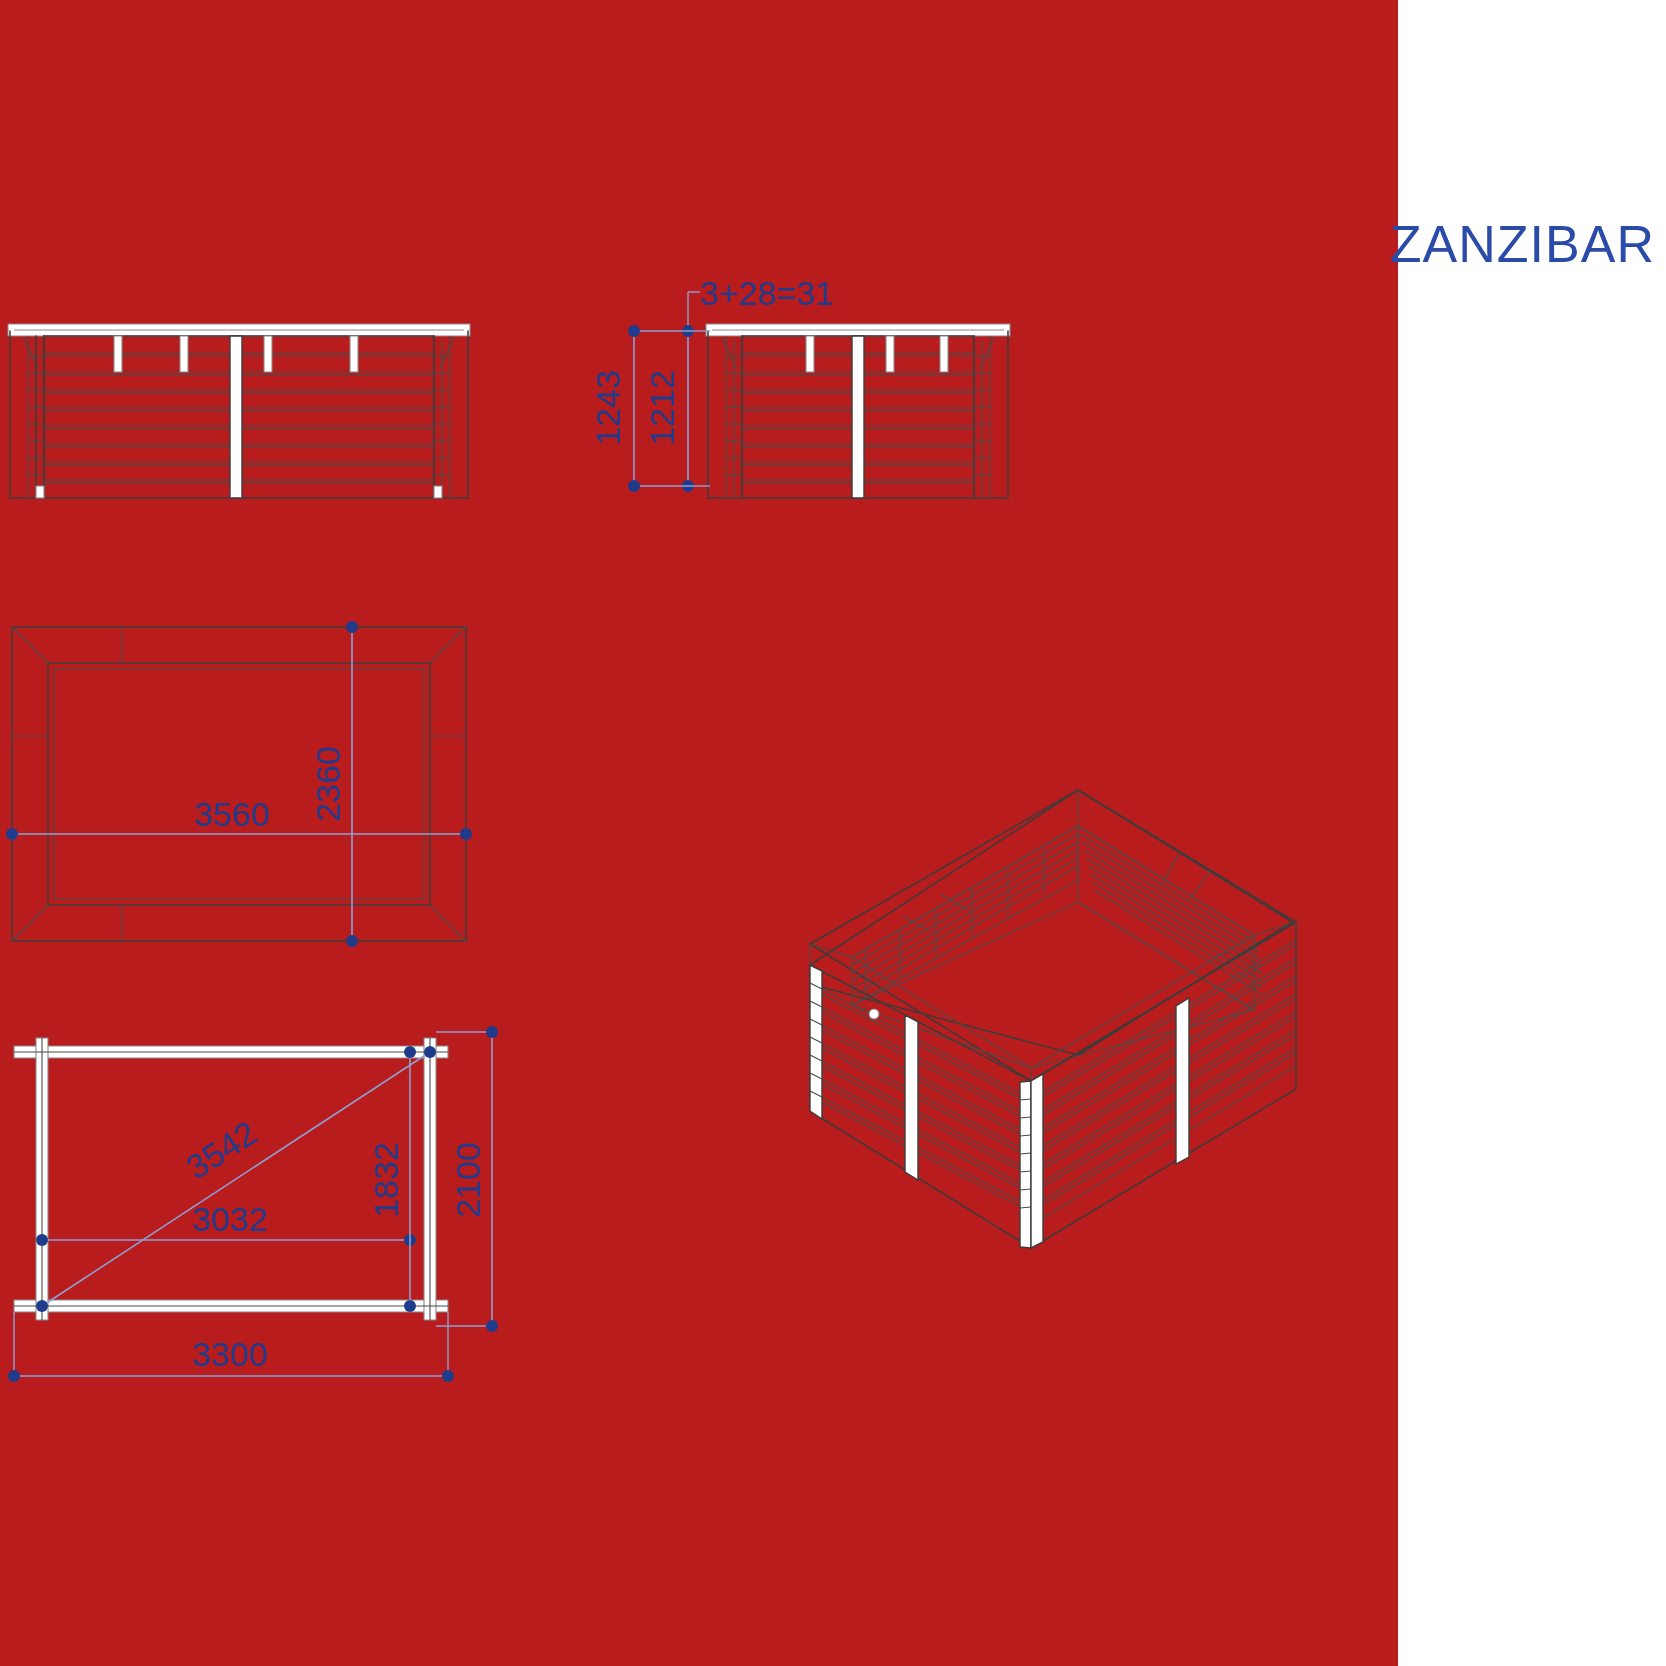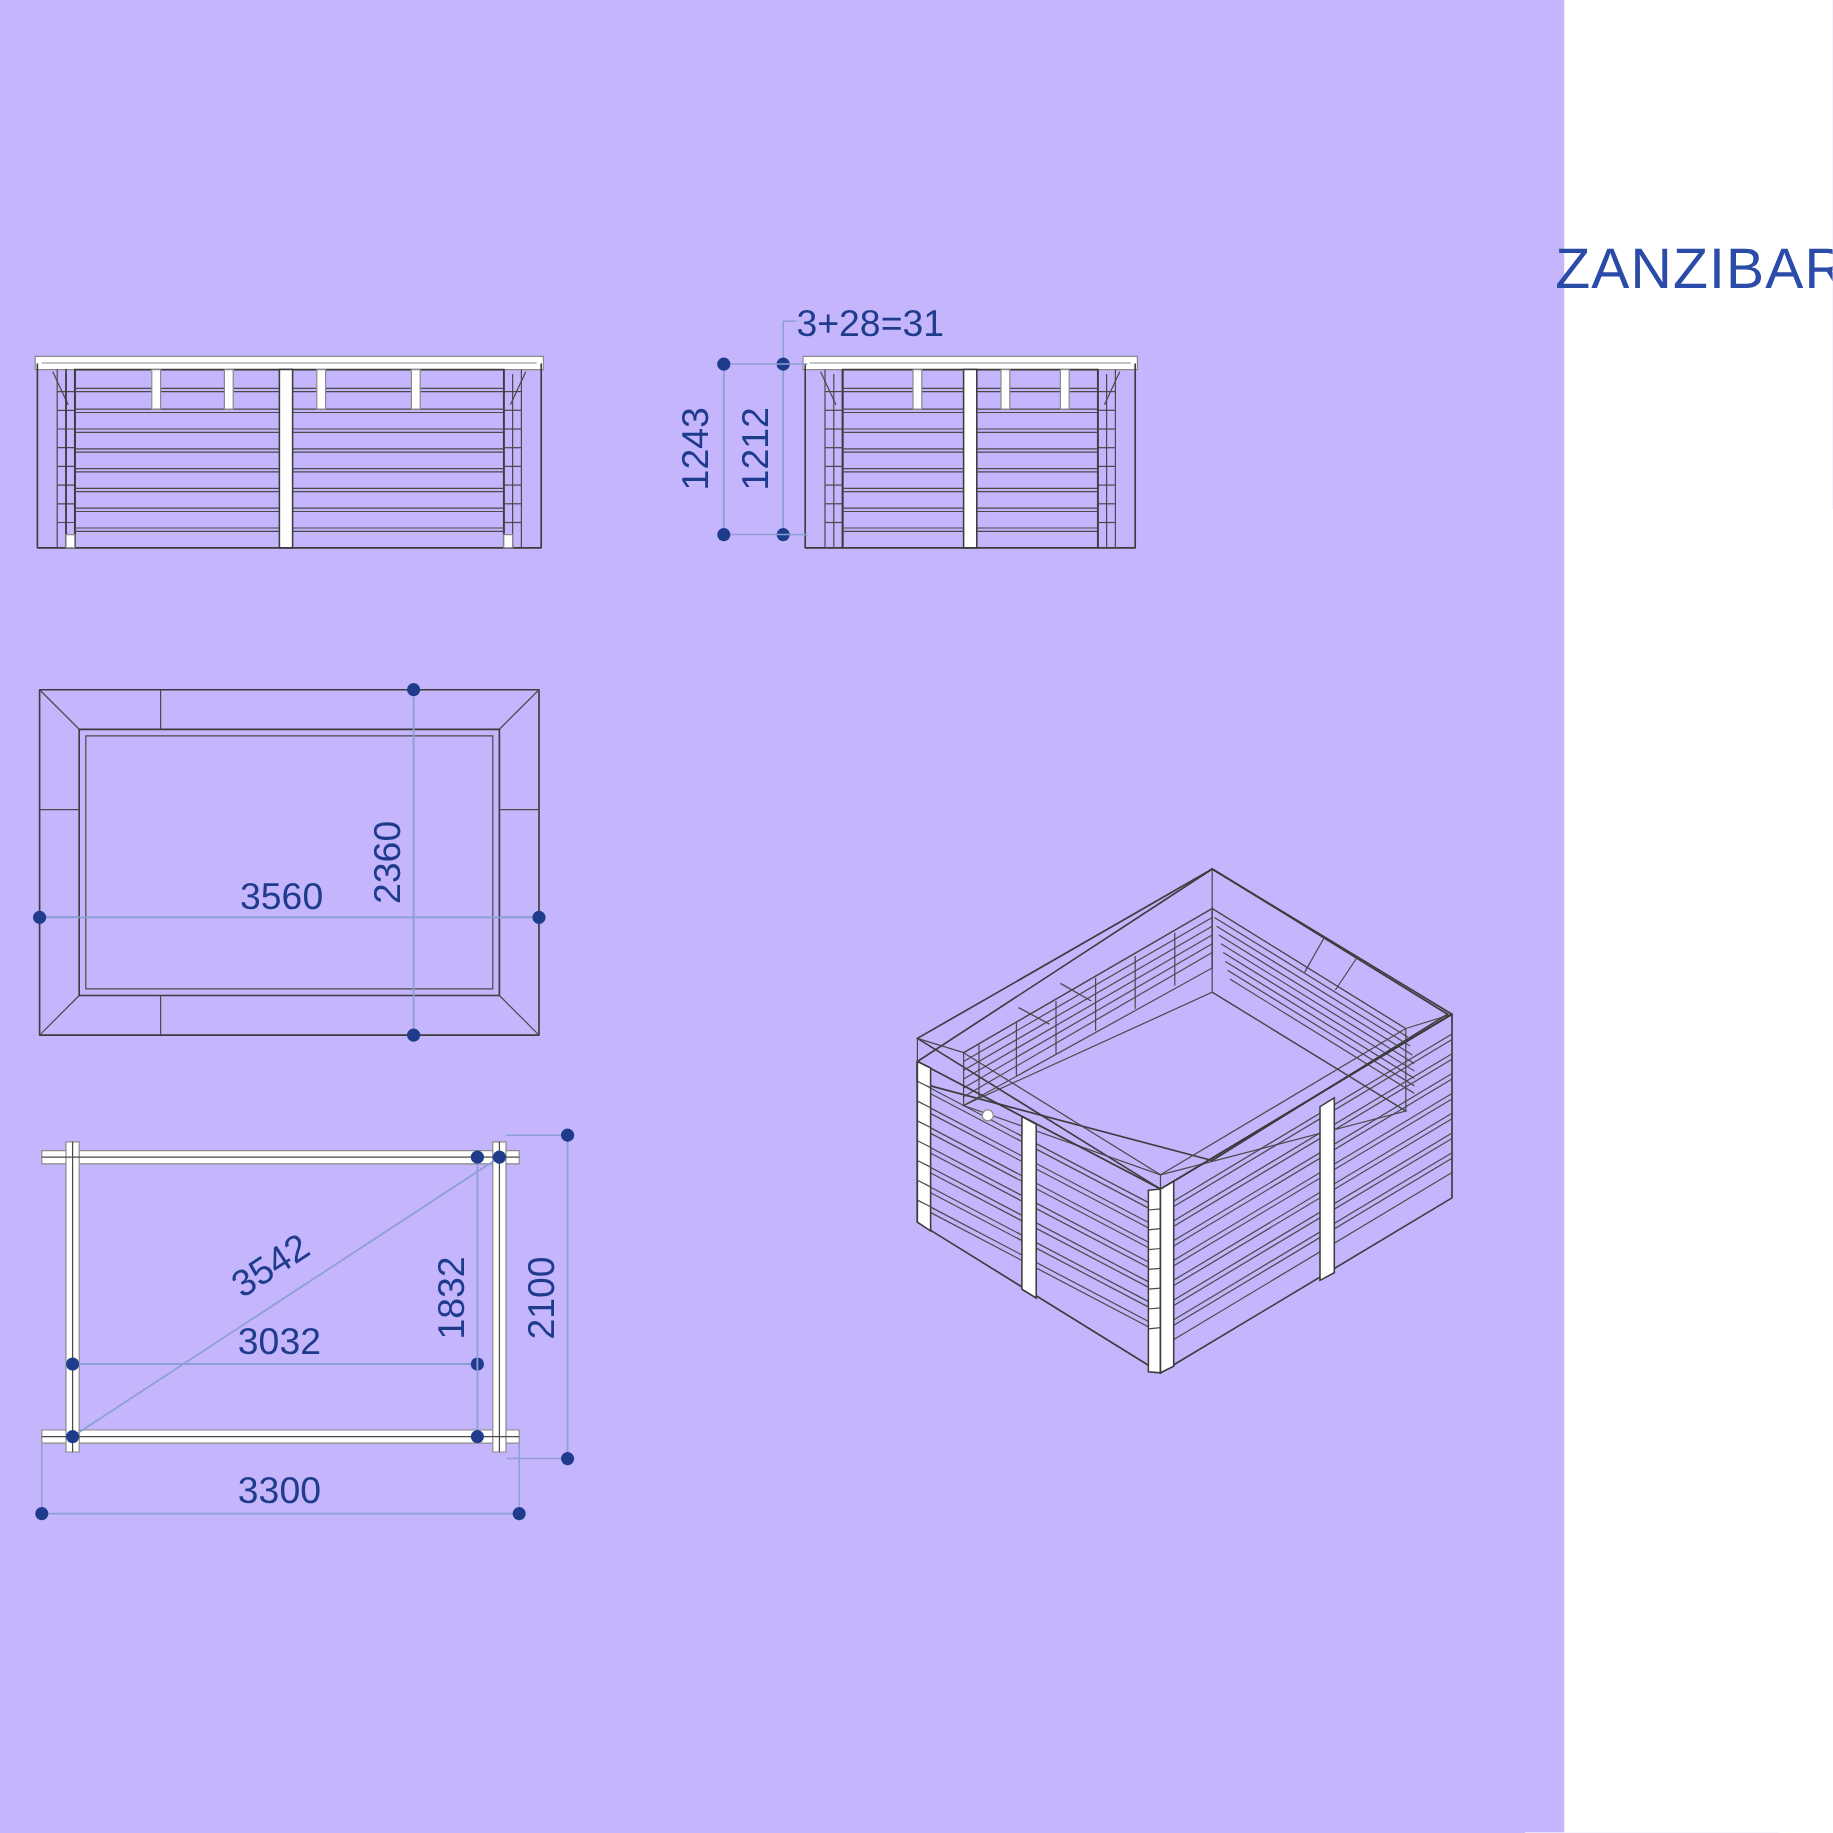--- a/index.html
+++ b/index.html
@@ -12,22 +12,21 @@
     height: 1666px;
     font-family: "Liberation Sans", sans-serif;
     position: relative;
     overflow: hidden;
   }
   #sheet {
     position: absolute;
     left: 0; top: 0;
     width: 1398px;
     height: 1666px;
-    background: #c4b5fd;
-    padding-left: 24px;
+    background: #b91c1c;
   }
   #sheet svg {
     display: block;
   }
   .title-text {
     font-family: "Liberation Sans", sans-serif;
     font-size: 52px;
     fill: #2b4ba8;
     letter-spacing: 1px;
   }

